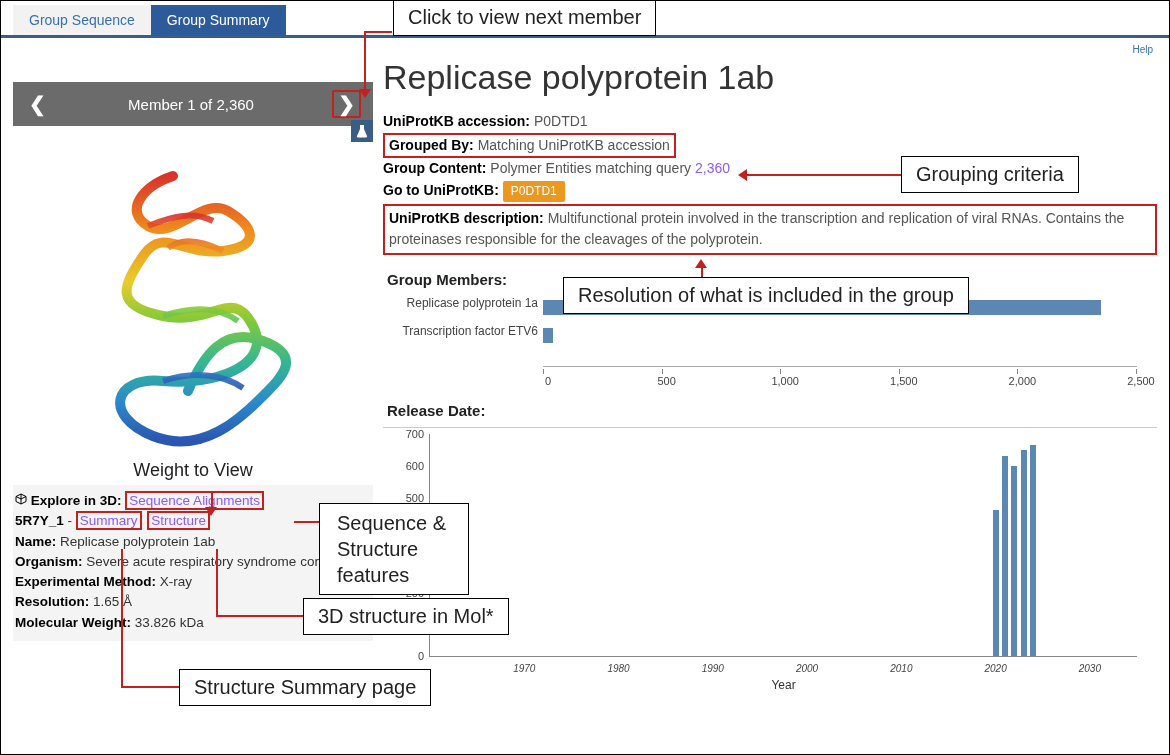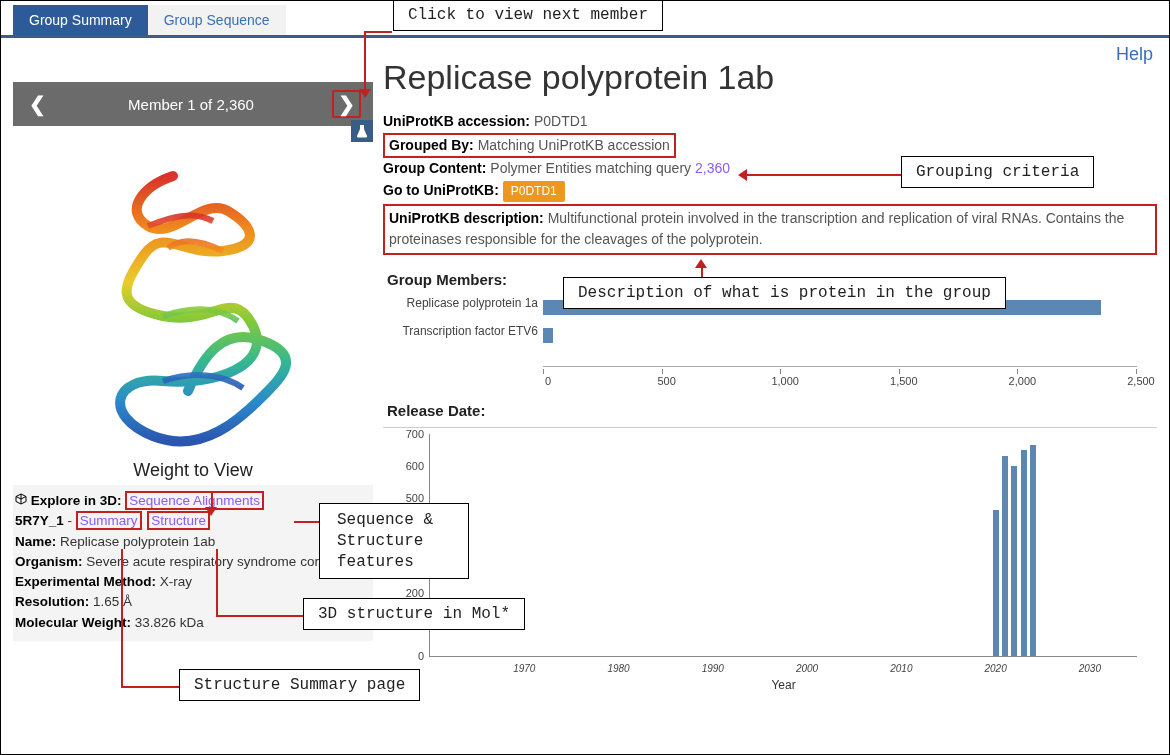--- a/index.html
+++ b/index.html
@@ -115,21 +115,21 @@
     font-size: 34px;
     color: #333;
     font-weight: 400;
     margin: 20px 0 14px 0;
   }
   .help-link {
     position: absolute;
     right: 4px;
     top: 6px;
     color: #3a6fb3;
-    font-size: 18px;
+    font-size: 10px;
     cursor: pointer;
   }
   .meta-row {
     font-size: 14px;
     line-height: 1.55;
     color: #555;
   }
   .meta-row b { color: #000; }
   .uniprot-badge {
     background: #ec971f;
@@ -245,43 +245,42 @@
     background: #5b87b2;
     bottom: 0;
   }
 
   
   .callout {
     position: absolute;
     background: #fff;
     border: 1.5px solid #000;
     padding: 6px 14px;
-    font-size: 16px;
+    font-size: 20px;
     z-index: 10;
     white-space: nowrap;
-    font-family: Liberation Mono, monospace;
   }
   .arrow-line {
     position: absolute;
     background: #c32020;
     z-index: 5;
   }
   .arrow-head {
     position: absolute;
     width: 0; height: 0;
     z-index: 6;
   }
 
 </style>
 </head>
 <body>
 
 <div class="tabs-row">
+  <div class="tab inactive">Group Sequence</div>
   <div class="tab active">Group Summary</div>
-  <div class="tab inactive">Group Sequence</div>
 </div>
 
 <div class="layout">
 
   <div class="left-col">
 
     <div class="pager">
       <span class="pager-arrow">❮</span>
       <span>Member 1 of 2,360</span>
       <span class="pager-arrow right">❯</span>
@@ -424,21 +423,21 @@
           <div class="vbar" style="left: calc(82.6667% - 3px); height: 85.7143%;"></div>
           <div class="vbar" style="left: calc(84% - 3px); height: 92.8571%;"></div>
           <div class="vbar" style="left: calc(85.3333% - 3px); height: 95%;"></div>
         </div>
     </div>
   </div>
 </div>
 
 <div class="callout" style="left:392px; top:-2px;">Click to view next member</div>
 <div class="callout" style="left:900px; top:155px;">Grouping criteria</div>
-<div class="callout" style="left:562px; top:276px;">Description of what is protein in the group</div>
+<div class="callout" style="left:562px; top:276px;">Resolution of what is included in the group</div>
 <div class="callout" style="left:318px; top:502px; white-space:normal; width:150px; line-height:1.3;padding-left:17px;">Sequence &amp; Structure features</div>
 <div class="callout" style="left:302px; top:597px;">3D structure in Mol*</div>
 <div class="callout" style="left:178px; top:668px;">Structure Summary page</div>
 
 <div class="arrow-line" style="left:363px; top:30px; width:28px; height:2px;"></div>
 <div class="arrow-line" style="left:363px; top:30px; width:2px; height:60px;"></div>
 <div class="arrow-head" style="left:358px; top:88px; border-left:6px solid transparent; border-right:6px solid transparent; border-top:9px solid #c32020;"></div>
 
 <div class="arrow-line" style="left:745px; top:173px; width:155px; height:2px;"></div>
 <div class="arrow-head" style="left:737px; top:168px; border-top:6px solid transparent; border-bottom:6px solid transparent; border-right:9px solid #c32020;"></div>

